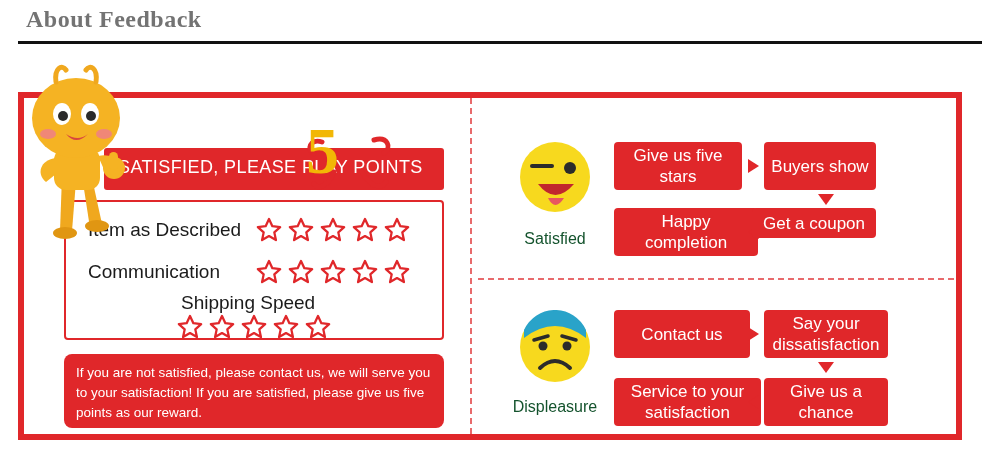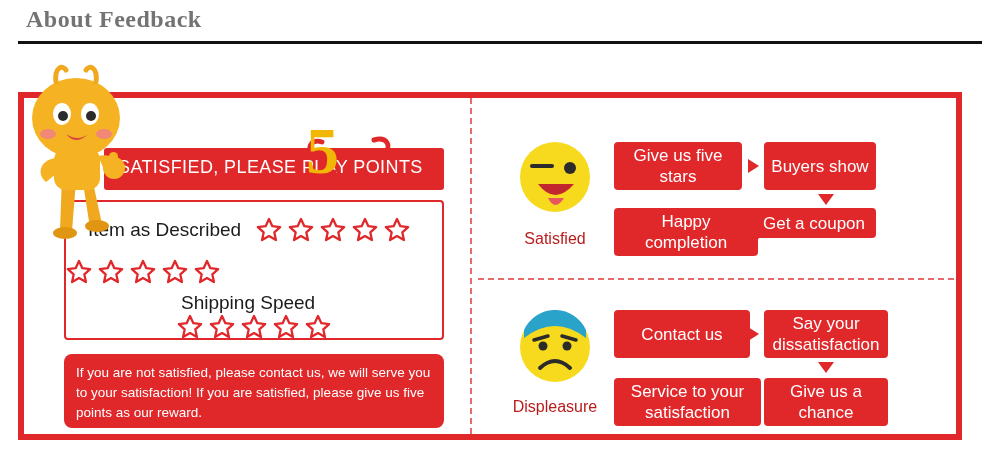--- a/index.html
+++ b/index.html
@@ -175,21 +175,21 @@
   .face {
     position: absolute;
     width: 74px;
     height: 74px;
   }
   .face-label {
     position: absolute;
     width: 120px;
     text-align: center;
     font-size: 16px;
-    color: #b91c1c;
+    color: #14532d;
   }
 
   .flow-btn {
     position: absolute;
     background: #e0272a;
     color: #ffffff;
     border-radius: 4px;
     display: flex;
     align-items: center;
     justify-content: center;
@@ -291,20 +291,21 @@
         </svg>
       <svg class="star" viewBox="0 0 24 24">
           <path d="M12 1.8l3.1 6.7 7.2.8-5.4 4.9 1.5 7.1-6.4-3.7-6.4 3.7 1.5-7.1L1.7 9.3l7.2-.8z" fill="none" stroke="#e0272a" stroke-width="2.1" stroke-linejoin="round"></path>
         </svg>
       <svg class="star" viewBox="0 0 24 24">
           <path d="M12 1.8l3.1 6.7 7.2.8-5.4 4.9 1.5 7.1-6.4-3.7-6.4 3.7 1.5-7.1L1.7 9.3l7.2-.8z" fill="none" stroke="#e0272a" stroke-width="2.1" stroke-linejoin="round"></path>
         </svg>
     </div>
   </div>
   <div class="rating-row" style="top:48px;">
+    <div class="rating-label">Communication</div>
     <div class="stars">
       <svg class="star" viewBox="0 0 24 24">
           <path d="M12 1.8l3.1 6.7 7.2.8-5.4 4.9 1.5 7.1-6.4-3.7-6.4 3.7 1.5-7.1L1.7 9.3l7.2-.8z" fill="none" stroke="#e0272a" stroke-width="2.1" stroke-linejoin="round"></path>
         </svg>
       <svg class="star" viewBox="0 0 24 24">
           <path d="M12 1.8l3.1 6.7 7.2.8-5.4 4.9 1.5 7.1-6.4-3.7-6.4 3.7 1.5-7.1L1.7 9.3l7.2-.8z" fill="none" stroke="#e0272a" stroke-width="2.1" stroke-linejoin="round"></path>
         </svg>
       <svg class="star" viewBox="0 0 24 24">
           <path d="M12 1.8l3.1 6.7 7.2.8-5.4 4.9 1.5 7.1-6.4-3.7-6.4 3.7 1.5-7.1L1.7 9.3l7.2-.8z" fill="none" stroke="#e0272a" stroke-width="2.1" stroke-linejoin="round"></path>
         </svg>

